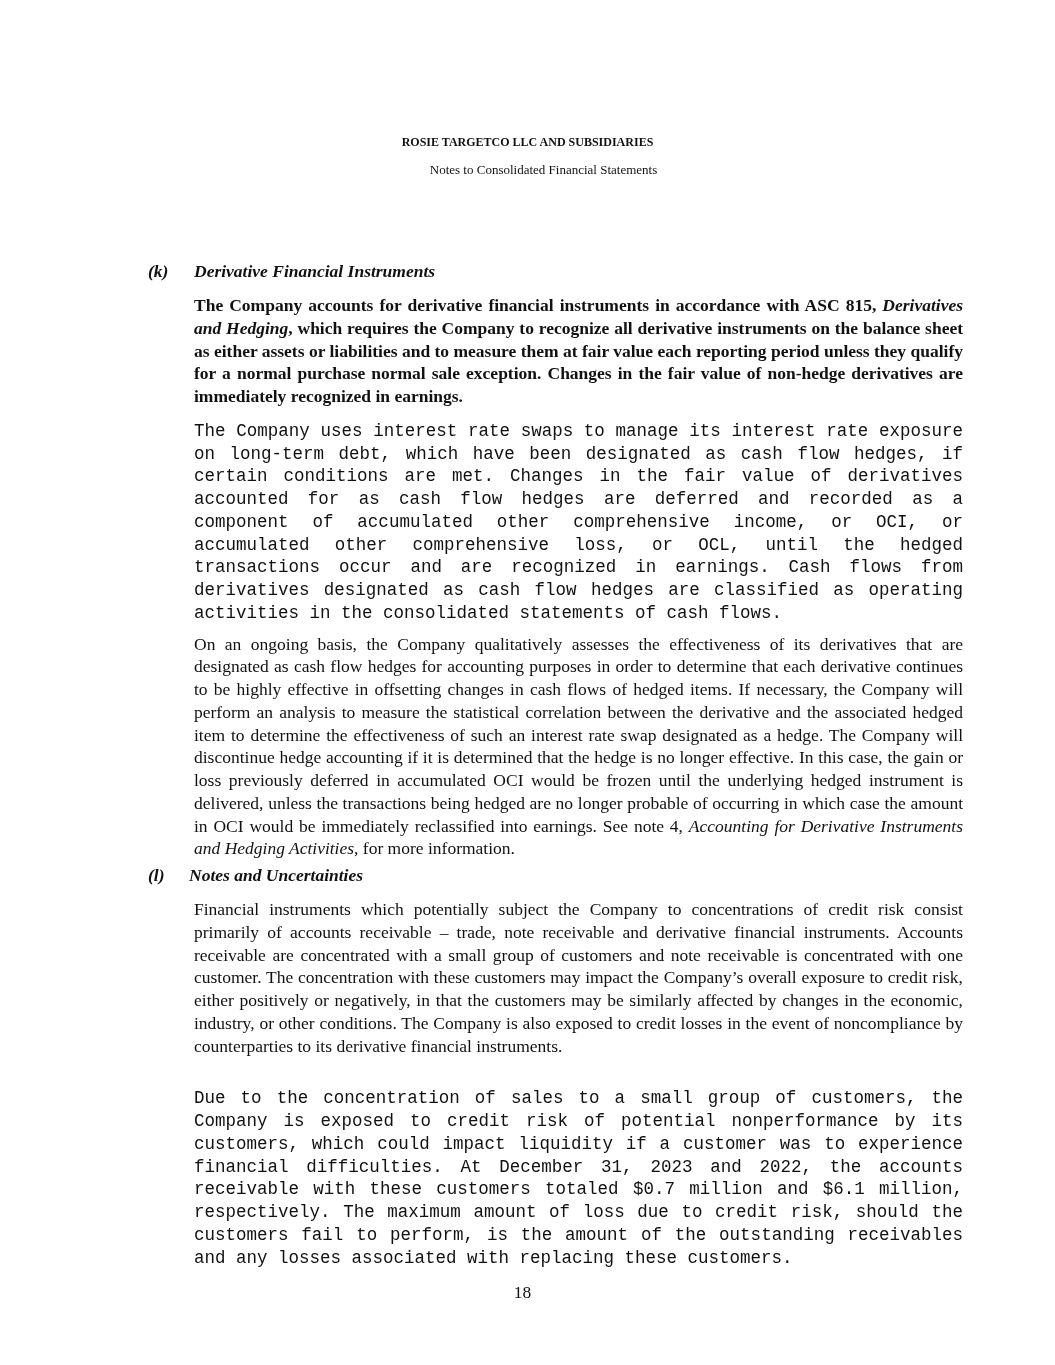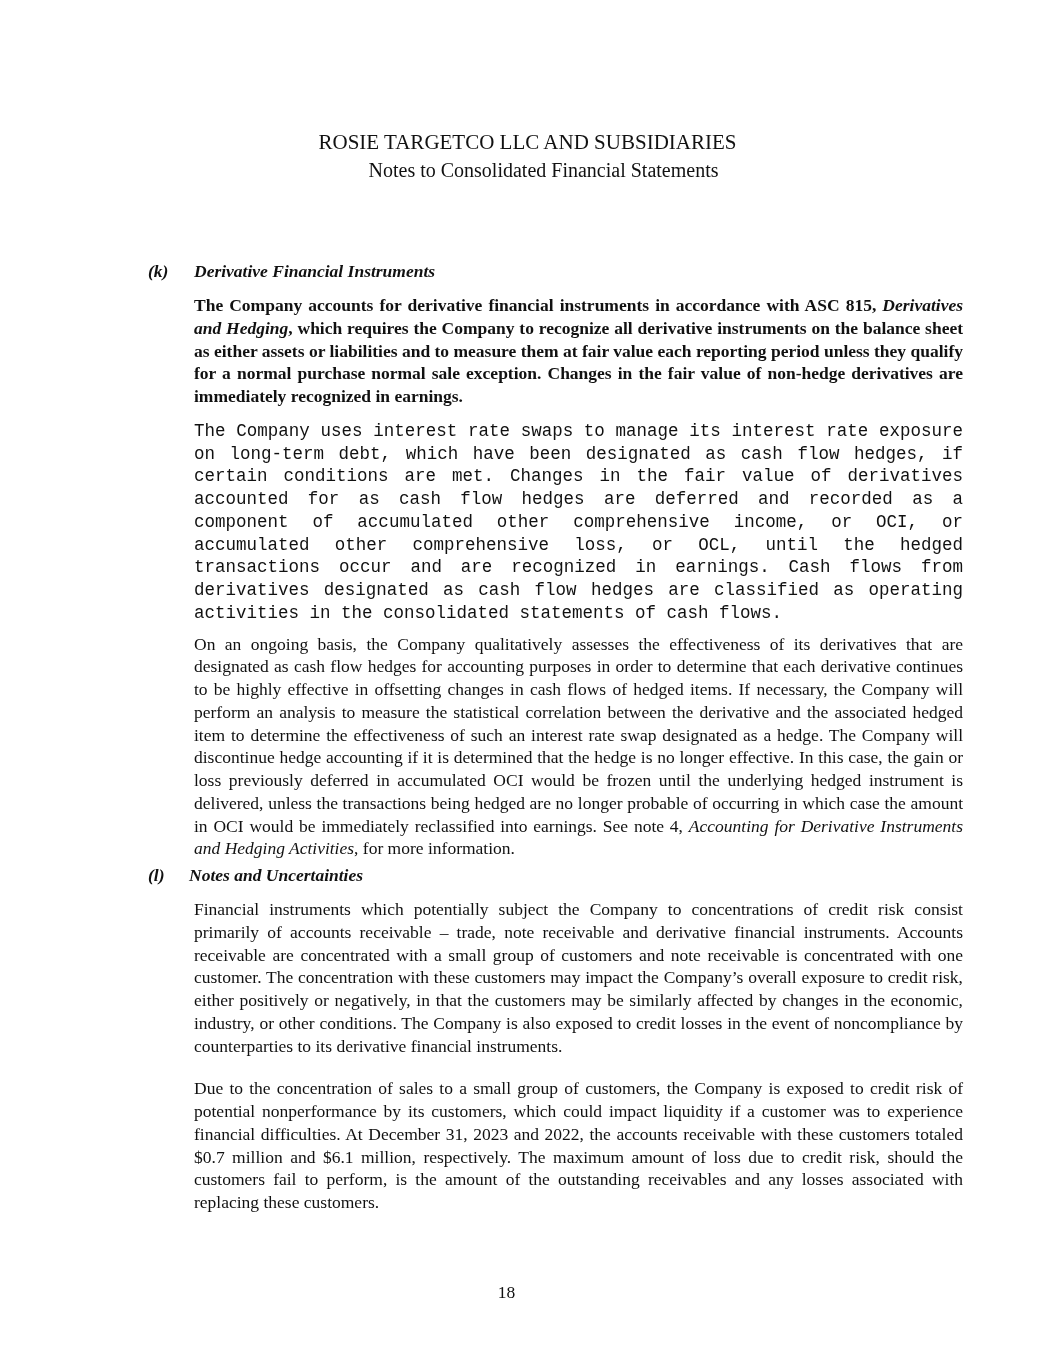--- a/index.html
+++ b/index.html
@@ -23,27 +23,27 @@
       height: 1365px;
     }
     .header {
       position: absolute;
       top: 131px;
       left: 0;
       width: 1055px;
       text-align: center;
     }
     .header .company {
-      font-weight: normal;
-      font-size: 21px;
+      font-weight: bold;
+      font-size: 12px;
       line-height: 22px;
       height: 28px;
     }
     .header .subtitle, .header .date {
-      font-size: 20px;
+      font-size: 13px;
       line-height: 22px;
       height: 28px;
       padding-left: 32px;
     }
     .section {
       position: absolute;
       left: 148px;
       width: 815px;
     }
     .section-heading {
@@ -67,25 +67,25 @@
       line-height: 22.75px;
       text-align: justify;
     }
     .para em { font-style: italic; }
     #sec-k { top: 260px; }
     #sec-k .para.p1 { margin-top: 12px; font-weight: bold; }
     #sec-k .para.p2 { margin-top: 12px; font-family: Liberation Mono, monospace; }
     #sec-k .para.p3 { margin-top: 8px; }
     #sec-l { top: 864px; }
     #sec-l .para.p1 { margin-top: 12px; }
-    #sec-l .para.p2 { margin-top: 20px; }
+    #sec-l .para.p2 { margin-top: 30px; font-family: Liberation Mono, monospace; }
     .page-number {
       position: absolute;
       top: 1281px;
-      left: 0;
+      left: 16px;
       width: 1013px;
       text-align: center;
       font-size: 17.5px;
       line-height: 22px;
     }
   </style>
 </head>
 <body>
 
 <div class="page">

